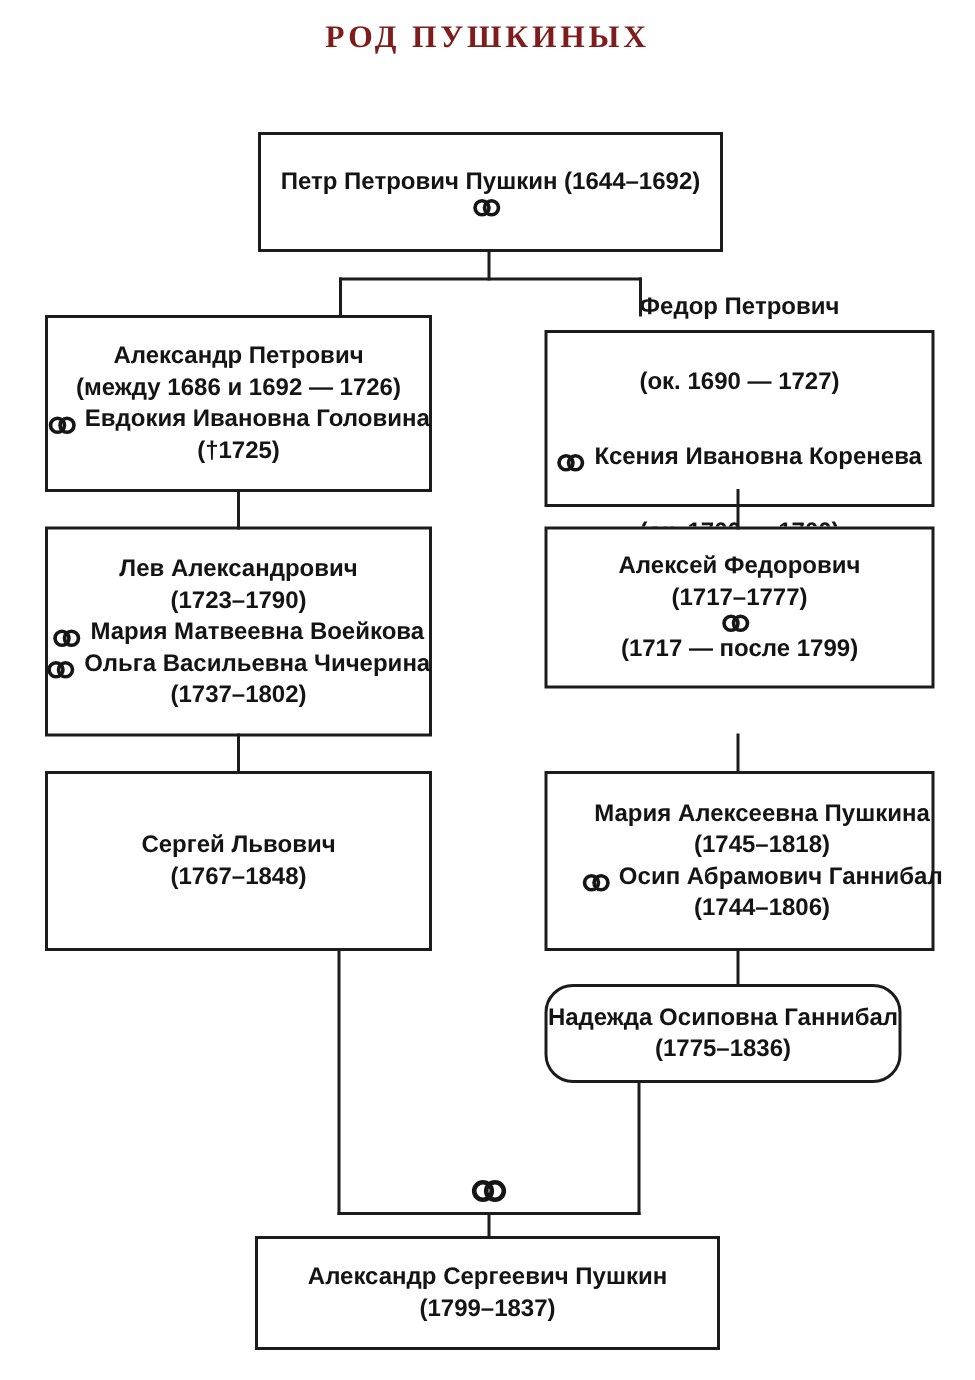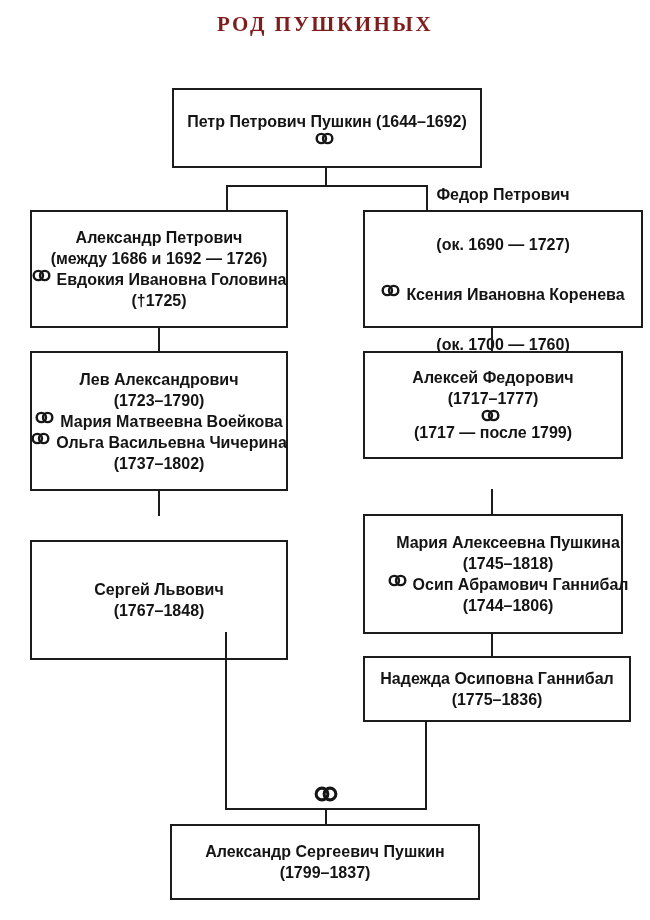--- a/index.html
+++ b/index.html
@@ -32,37 +32,37 @@
     justify-content:center;
     align-items:center;
     text-align:center;
     font-weight:bold;
     font-size:16px;
     line-height:21px;
     padding:4px 6px;
   }
   .box .line{
     display:flex;
-    align-items:flex-start;
+    align-items:flex-end;
     justify-content:center;
     white-space:nowrap;
   }
   .box .line svg{margin-right:6px;flex:0 0 auto;}
   .edge{position:absolute;background:#1c1c1c;}
   .rings-junction{position:absolute;left:314px;top:786px;}
 
   
   #box-petr     {left:172px;top:88px; width:310px;height:80px;}
   #box-alexandr {left:30px; top:210px;width:258px;height:118px;}
-  #box-fedor    {left:363px;top:210px;width:280px;height:118px;gap:29px;}
+  #box-fedor    {left:363px;top:220px;width:260px;height:118px;gap:29px;}
   #box-lev      {left:30px; top:351px;width:258px;height:140px;}
   #box-aleksey  {left:363px;top:351px;width:260px;height:108px;}
-  #box-sergey   {left:30px; top:514px;width:258px;height:120px;margin-top:26px;}
+  #box-sergey   {left:30px; top:514px;width:258px;height:120px;}
   #box-maria    {left:363px;top:514px;width:260px;height:120px;padding-left:36px;}
-  #box-nadezhda {left:363px;top:656px;width:268px;height:66px;}
+  #box-nadezhda {left:363px;top:656px;width:238px;height:66px;border-radius:19px;}
   #box-pushkin  {left:170px;top:824px;width:310px;height:76px;}
 </style>
 </head>
 <body>
 
 <div class="page">
 
   <h1 class="title">РОД ПУШКИНЫХ</h1>
 
   <div class="box" id="box-petr">

